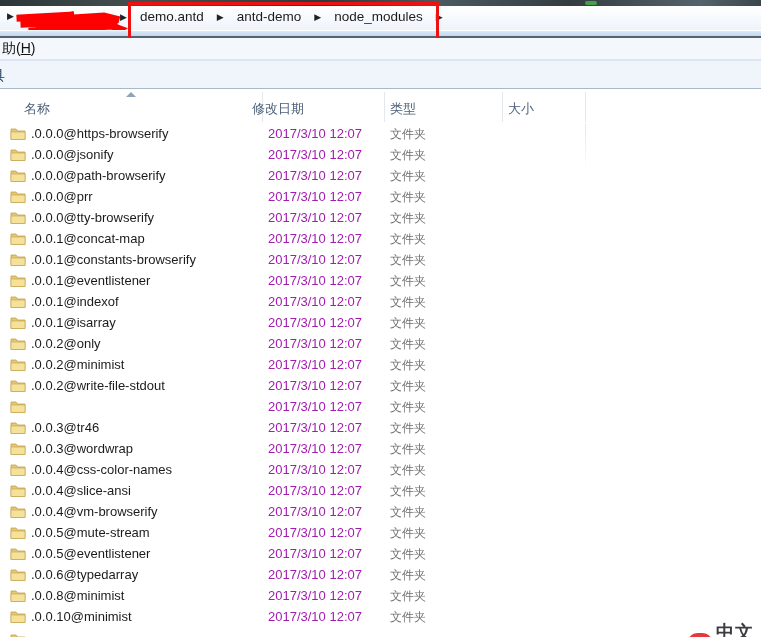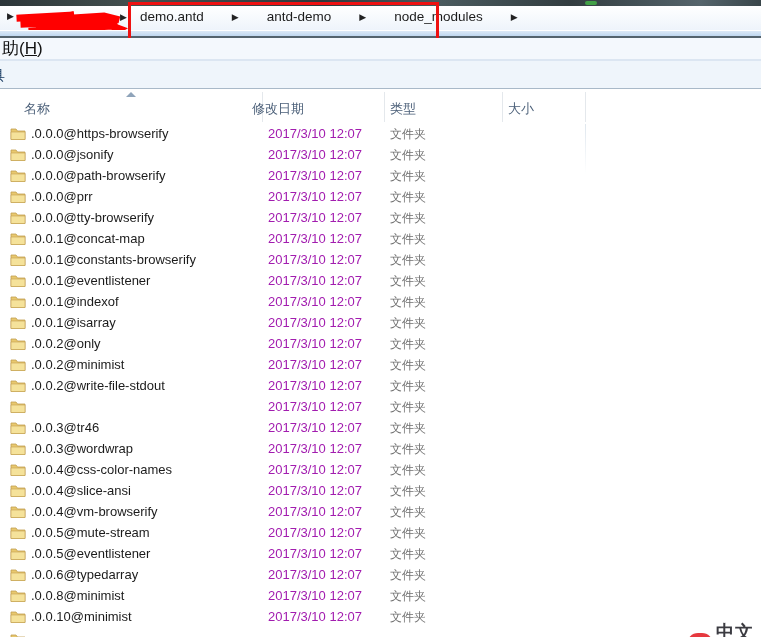--- a/index.html
+++ b/index.html
@@ -13,31 +13,31 @@
   
   .top-strip{position:absolute;left:0;top:0;width:761px;height:6px;
     background:linear-gradient(90deg,#2c3639 0%,#44504f 18%,#2f383b 42%,#4a5a5e 58%,#333d40 75%,#55646b 92%,#3a464a 100%);}
   .top-strip .green-dot{position:absolute;left:585px;top:1px;width:12px;height:4px;border-radius:2px;background:#43a047;}
   .addr-row{position:absolute;left:0;top:6px;width:761px;height:24px;
     background:linear-gradient(#ffffff,#eef4fb);}
   .blue-band{position:absolute;left:0;top:30px;width:761px;height:7px;
     background:linear-gradient(#dcE9f7,#b9d3ee);border-top:1px solid #fff;box-sizing:border-box;}
   .dark-line{position:absolute;left:0;top:36px;width:761px;height:2px;background:#54636d;}
   .menu-row{position:absolute;left:0;top:38px;width:761px;height:29px;background:#f4f8fd;
-    font-size:17px;color:#111;line-height:21px;}
+    font-size:14px;color:#111;line-height:21px;}
   .menu-help{position:absolute;left:2px;top:0;}
   .menu-help .accel{text-decoration:underline;}
   .menu-sep{position:absolute;left:0;top:59px;width:761px;height:2px;background:#dce6f2;}
   .toolbar-row{position:absolute;left:0;top:61px;width:761px;height:27px;background:#eff5fb;overflow:hidden;}
   .toolbar-frag{position:absolute;left:-9px;top:6px;font-size:14px;color:#1d3f66;}
   .toolbar-border{position:absolute;left:0;top:88px;width:761px;height:1px;background:#a9b9c8;}
   
   .nav-arrow{position:absolute;left:7px;top:5px;font-size:9px;color:#222;}
   .pre-chev{position:absolute;left:120px;top:6px;font-size:9px;color:#222;}
-  .breadcrumb{position:absolute;left:140px;top:3px;display:flex;align-items:center;gap:28px;
+  .breadcrumb{position:absolute;left:140px;top:3px;display:flex;align-items:center;gap:13px;
     font-size:13.5px;color:#1c1c1c;}
   .breadcrumb .chev{font-size:9px;color:#222;}
   .scribble{position:absolute;left:16px;top:4px;}
   .scribble polyline{fill:none;stroke:var(--red);stroke-width:7;stroke-linecap:square;}
   .annotation-box{position:absolute;left:128px;top:2px;width:305px;height:38px;
     border:3px solid var(--red);background:transparent;pointer-events:none;}
   
   .header-row{position:absolute;left:0;top:90px;width:761px;height:34px;background:#fff;}
   .hcell{position:absolute;top:0;height:34px;line-height:38px;font-size:13px;color:#4c6079;}
   .h-name{left:12px;width:240px;margin-left:12px;}

